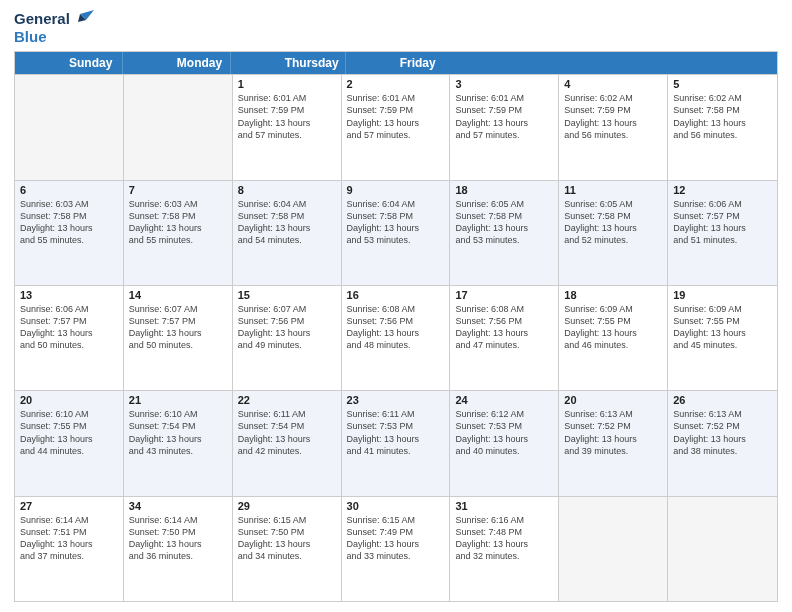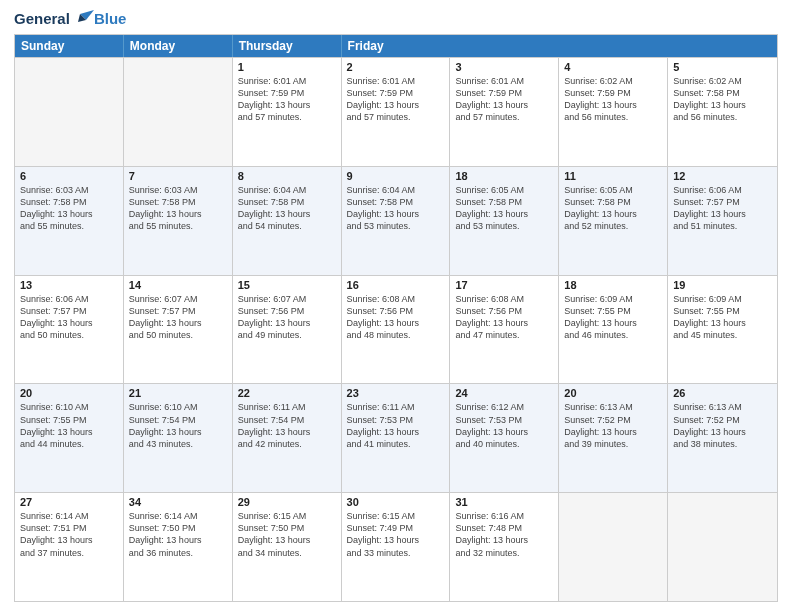--- a/index.html
+++ b/index.html
@@ -53,20 +53,21 @@
       grid-template-columns: repeat(7, 1fr);
       background: #2e7abf;
     }
     .cal-header-cell {
       color: #fff;
       font-size: 12px;
       font-weight: bold;
       padding: 4px 6px;
       border-right: 1px solid #5599cc;
       text-align: left;
+      margin-left: 48px;
     }
     .cal-header-cell:last-child { border-right: none; }
     .cal-body {
       flex: 1;
       display: flex;
       flex-direction: column;
     }
     .cal-row {
       display: grid;
       grid-template-columns: repeat(7, 1fr);
@@ -96,21 +97,21 @@
       color: #444;
       line-height: 1.35;
     }
   </style>
 </head>
 <body>
 
 <div class="page">
   <div class="header">
     <div class="logo">
-  <div style="display:flex;flex-direction:row;align-items:flex-start;line-height:1.15;">
+  <div style="display:flex;flex-direction:column;align-items:flex-start;line-height:1.15;">
     <div style="display:flex;align-items:center;">
       <span style="font-size:15px;font-weight:bold;color:#1a3a5c;">General</span>
       <svg width="22" height="18" viewBox="0 0 22 18" style="margin-left:2px;">
         <polygon points="8,4 22,0 14,10" fill="#2e7abf"></polygon>
         <polygon points="8,4 14,10 6,12" fill="#1a3a5c"></polygon>
       </svg>
     </div>
     <span style="font-size:15px;font-weight:bold;color:#2e7abf;">Blue</span>
   </div>
 </div>

